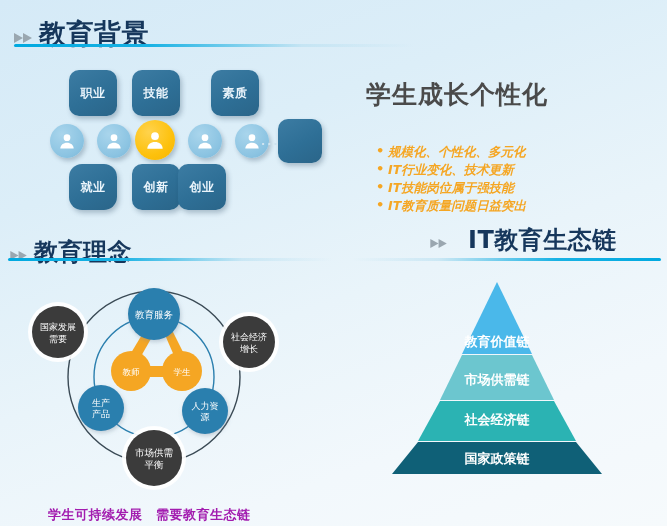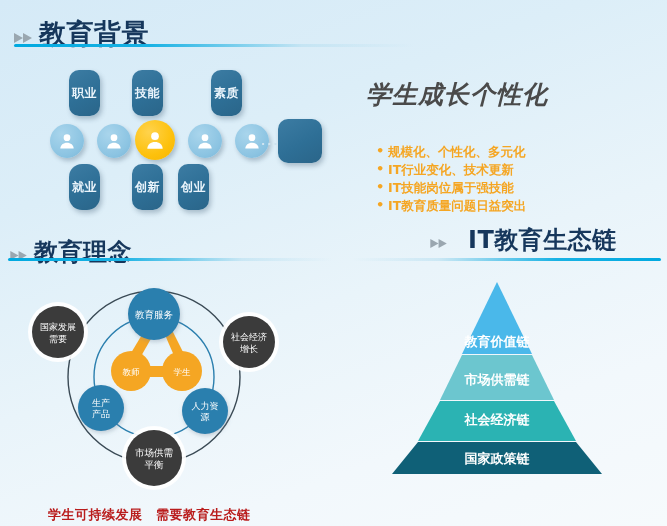--- a/index.html
+++ b/index.html
@@ -30,21 +30,21 @@
   #head-idea{top:228px;left:10px;margin-top:12px;}
   #head-idea .sec-title{font-size:24px;}
   #rule-idea{top:258px;left:8px;width:325px;}
 
   #head-chain{top:228px;left:430px;gap:14px;}
   #head-chain .sec-title{font-size:24px;}
   #rule-chain{top:258px;left:352px;width:309px;}
 
   
   .tile{
-    position:absolute;width:31px;height:46px;border-radius:10px;
+    position:absolute;width:48px;height:46px;border-radius:10px;
     background:linear-gradient(150deg,#3c7ca3 0%,#2e6f96 55%,#2a6589 100%);
     box-shadow:2px 3px 5px rgba(40,70,95,.30);
     display:flex;align-items:center;justify-content:center;
     color:#eaf4fb;font-size:12px;font-weight:bold;letter-spacing:.5px;
   }
   .tile.blank{width:44px;height:44px;}
   .avatar{
     position:absolute;width:34px;height:34px;border-radius:50%;
     background:radial-gradient(circle at 35% 30%,#a9d5ec,#8cc4e2 65%,#7ab6d8 100%);
     box-shadow:2px 3px 4px rgba(40,70,95,.28);
@@ -66,21 +66,21 @@
   #eco{position:absolute;left:6px;top:272px;width:316px;height:218px;}
   #eco svg{display:block;}
 
   
   #pyr{position:absolute;left:336px;top:278px;width:322px;height:210px;}
   #pyr svg{display:block;}
 
   
   #caption{
     position:absolute;left:48px;top:506px;
-    color:#b91c1c;font-weight:bold;font-size:13px;letter-spacing:.5px;white-space:nowrap;
+    color:#a21caf;font-weight:bold;font-size:13px;letter-spacing:.5px;white-space:nowrap;
   }
 </style>
 </head>
 <body>
 
 <div class="page">
 
   <div class="sec-head" id="head-bg">
     <span class="arrows">
       <svg width="20" height="12" viewBox="0 0 20 12">
@@ -126,22 +126,22 @@
         <path d="M4 21c0-4.2 3.6-7 8-7s8 2.8 8 7z" fill="#ffffff"></path>
       </svg>
   </div>
   <div class="dots" style="left:261px;top:135px;">....</div>
   <div class="tile blank" style="left:278px;top:119px;"></div>
 
   <div class="tile" style="left:69px;top:164px;border-radius:13px;">就业</div>
   <div class="tile" style="left:132px;top:164px;">创新</div>
   <div class="tile" style="left:178px;top:164px;">创业</div>
 
-  <div class="big-head" style="left:366px;top:78px;font-style:italic;">学生成长个性化</div>
-  <ul class="bullets" style="left:376px;top:144px;">
+  <div class="big-head" style="left:366px;top:78px;">学生成长个性化</div>
+  <ul class="bullets" style="left:376px;top:144px;font-style:italic;">
     <li>规模化、个性化、多元化</li>
     <li>IT行业变化、技术更新</li>
     <li>IT技能岗位属于强技能</li>
     <li>IT教育质量问题日益突出</li>
   </ul>
 
   <div class="sec-head" id="head-idea">
     <span class="arrows">
       <svg width="19" height="11" viewBox="0 0 20 12">
         <polygon points="0,1 9,6 0,11" fill="#9aa7b0"></polygon>

